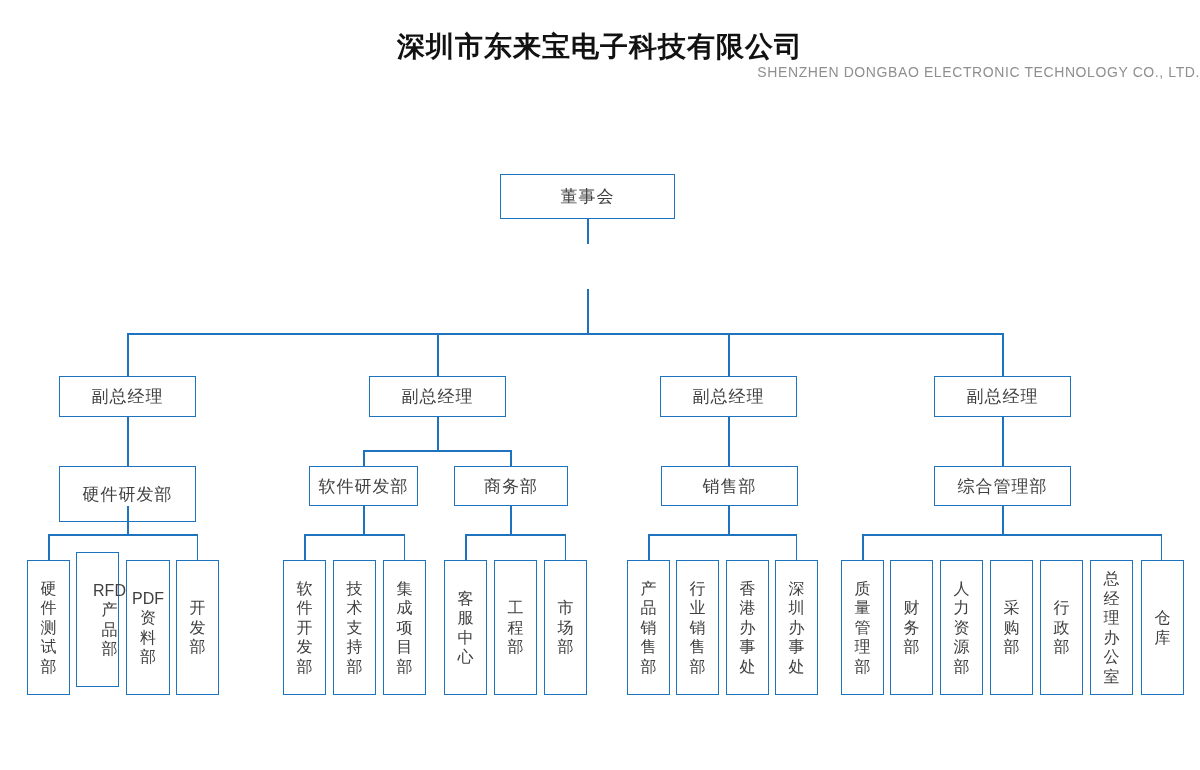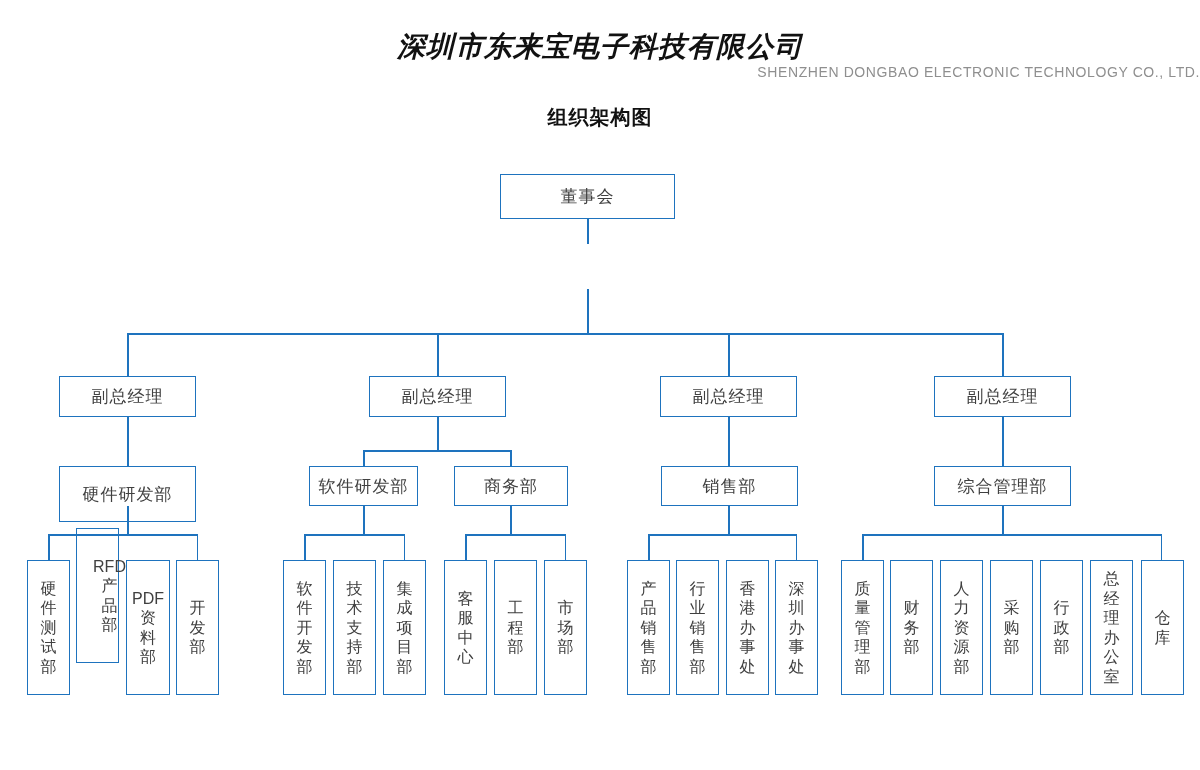--- a/index.html
+++ b/index.html
@@ -17,21 +17,20 @@
   }
   .company-zh {
     position: absolute;
     left: 0; right: 0;
     top: 28px;
     text-align: center;
     font-size: 28px;
     font-weight: 700;
     letter-spacing: 1px;
     color: #111111;
-    font-style: italic;
   }
   .company-en {
     position: absolute;
     left: 0; right: 0;
     top: 64px;
     text-align: right;
     font-size: 14px;
     letter-spacing: 0.6px;
     color: #8f8f8f;
   }
@@ -71,41 +70,40 @@
   .hline { height: 1.5px; }
   .vline { width: 1.5px; }
 </style>
 </head>
 <body>
 
 <div id="canvas">
 
   <div class="company-zh">深圳市东来宝电子科技有限公司</div>
   <div class="company-en">SHENZHEN DONGBAO ELECTRONIC TECHNOLOGY CO., LTD.</div>
-  <div class="chart-title">组织架构图</div>
 
   <div class="node" style="left:500px;top:174px;width:175px;height:45px;">董事会</div>
 
   <div class="node" style="left:59px;top:376px;width:137px;height:41px;">副总经理</div>
   <div class="node" style="left:369px;top:376px;width:137px;height:41px;">副总经理</div>
   <div class="node" style="left:660px;top:376px;width:137px;height:41px;">副总经理</div>
   <div class="node" style="left:934px;top:376px;width:137px;height:41px;">副总经理</div>
 
   <div class="node" style="left:59px;top:466px;width:137px;height:56px;">硬件研发部</div>
   <div class="node" style="left:309px;top:466px;width:109px;height:40px;">软件研发部</div>
   <div class="node" style="left:454px;top:466px;width:114px;height:40px;">商务部</div>
   <div class="node" style="left:661px;top:466px;width:137px;height:40px;">销售部</div>
   <div class="node" style="left:934px;top:466px;width:137px;height:40px;">综合管理部</div>
 
   <div class="node leaf" style="left:27px;top:560px;width:43px;height:135px;">硬
 件
 测
 试
 部</div>
-  <div class="node leaf" style="left:76px;top:528px;width:43px;height:135px;padding-left:24px;">RFD
+  <div class="node leaf" style="left:76px;top:552px;width:43px;height:135px;padding-left:24px;">RFD
 产
 品
 部</div>
   <div class="node leaf" style="left:126px;top:560px;width:44px;height:135px;">PDF
 资
 料
 部</div>
   <div class="node leaf" style="left:176px;top:560px;width:43px;height:135px;">开
 发
 部</div>

